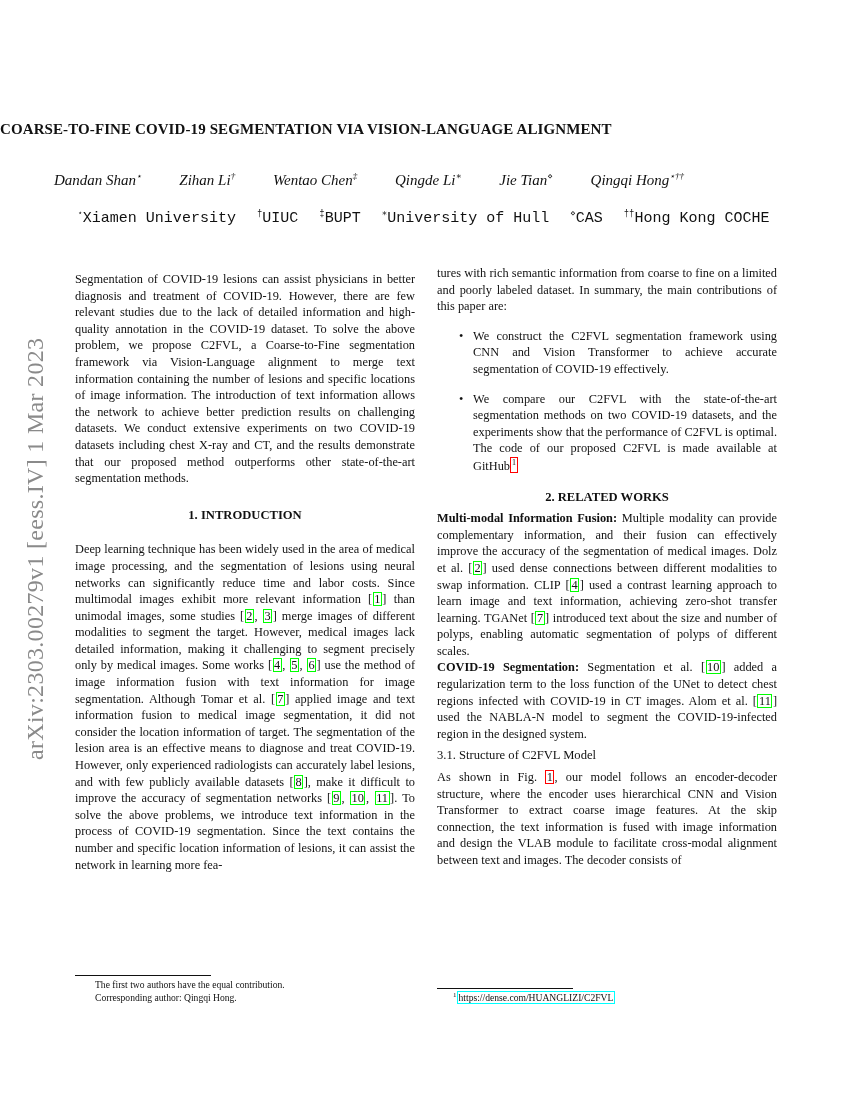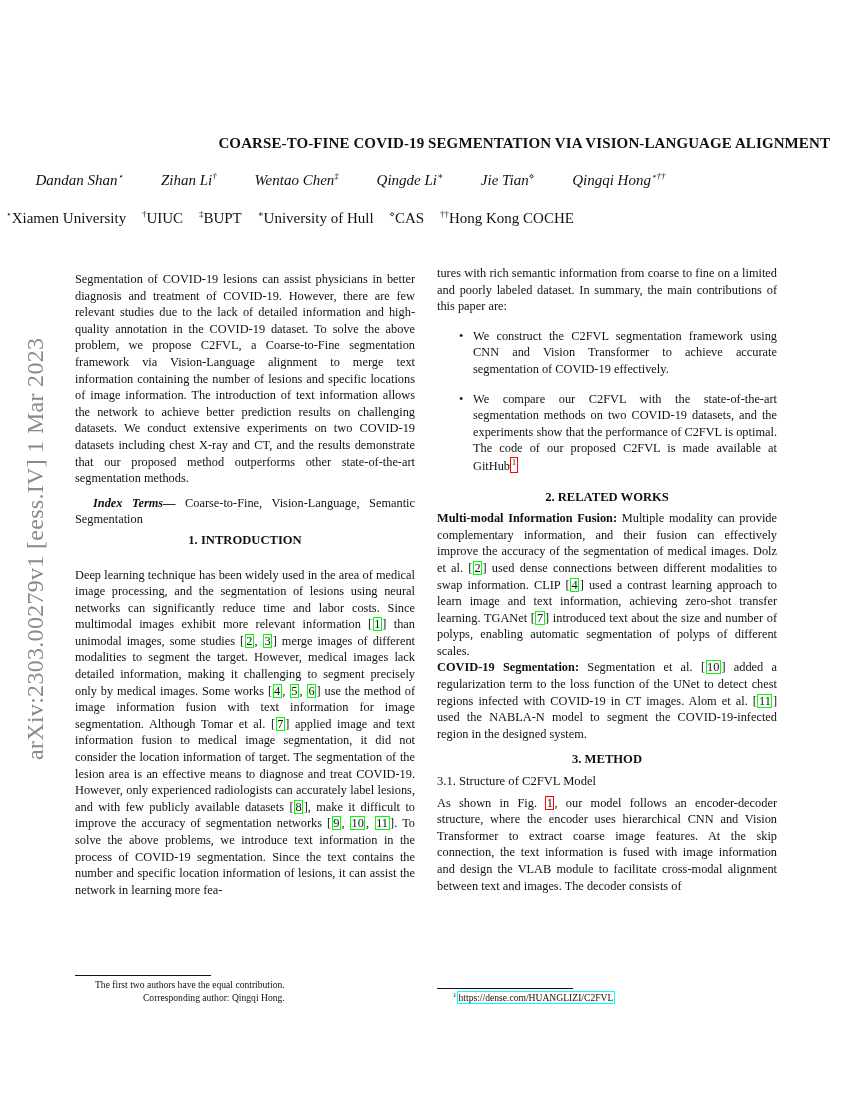--- a/index.html
+++ b/index.html
@@ -1,31 +1,31 @@
 <!DOCTYPE html>
 <html><head>
 <meta charset="utf-8">
 <style>
   html, body { margin: 0; padding: 0; background: #ffffff; }
   body {
     width: 850px; height: 1100px; position: relative; overflow: hidden;
     font-family: "Liberation Serif", "DejaVu Serif", serif; color: #111;
   }
   .title {
-    position: absolute; left: 0; width: 830px; top: 135px;
-    text-align: right; font-weight: bold; font-size: 15px; letter-spacing: 0.1px;
+    position: absolute; left: 0; width: 830px; top: 121px;
+    text-align: left; font-weight: bold; font-size: 15px; letter-spacing: 0.1px;
   }
   .authors {
     position: absolute; left: 0; width: 701px; top: 172px;
-    text-align: center; font-style: italic; font-size: 15px;
+    text-align: right; font-style: italic; font-size: 15px;
   }
   .authors span { margin: 0 17px; }
   .affils {
     position: absolute; left: 0; width: 847px; top: 210px;
-    font-size: 15px;
+    text-align: center; font-size: 15px; font-family: Liberation Mono, monospace;
   }
   .affils span { margin: 0 6px; }
   sup { font-size: 9px; vertical-align: super; line-height: 0; }
   .arxiv {
     position: absolute; left: 22px; top: 760px;
     transform-origin: left top; transform: rotate(-90deg);
     font-family: "Liberation Serif", "DejaVu Serif", serif;
     font-size: 24px; color: #8a8a8a; white-space: nowrap; width: 470px;
     letter-spacing: 0.3px;
   }
@@ -50,21 +50,21 @@
     display: inline-block; border: 1px solid #ff0000; line-height: 12px; padding: 0 0.5px;
   }
   .fnmark {
     display: inline-block; border: 1px solid #ff0000; font-size: 8px;
     line-height: 9px; padding: 0 1px; vertical-align: 5px; height: 14px;
   }
   ul.contrib { margin: 0; padding-left: 22px; list-style: none; }
   ul.contrib li { position: relative; text-align: justify; margin-bottom: 13px; padding-left: 14px; }
   ul.contrib li::before { content: "\2022"; position: absolute; left: 0; }
   .fn-rule { position: absolute; height: 1px; width: 136px; background: #111; }
-  .fn-text { position: absolute; font-size: 9.6px; line-height: 13px; text-align: right; }
+  .fn-text { position: absolute; font-size: 9.6px; line-height: 13px; }
   .fn-link { display: inline-block; border: 1px solid #00ffff; padding: 0 1px; line-height: 11px; }
 </style>
 </head>
 <body>
 
 <div class="arxiv">arXiv:2303.00279v1  [eess.IV]  1 Mar 2023</div>
 
 <div class="title">COARSE-TO-FINE COVID-19 SEGMENTATION VIA VISION-LANGUAGE ALIGNMENT</div>
 
 <div class="authors">
@@ -80,44 +80,42 @@
   <span><sup>⋆</sup><span style="margin:0">Xiamen University</span></span>
   <span><sup>†</sup><span style="margin:0">UIUC</span></span>
   <span><sup>‡</sup><span style="margin:0">BUPT</span></span>
   <span><sup>∗</sup><span style="margin:0">University of Hull</span></span>
   <span><sup>⋄</sup><span style="margin:0">CAS</span></span>
   <span><sup>††</sup><span style="margin:0">Hong Kong COCHE</span></span>
 </div>
 
 <div class="col col-left">
   <p class="p" style="margin-top:6px">Segmentation of COVID-19 lesions can assist physicians in better diagnosis and treatment of COVID-19. However, there are few relevant studies due to the lack of detailed information and high-quality annotation in the COVID-19 dataset. To solve the above problem, we propose C2FVL, a Coarse-to-Fine segmentation framework via Vision-Language alignment to merge text information containing the number of lesions and specific locations of image information. The introduction of text information allows the network to achieve better prediction results on challenging datasets. We conduct extensive experiments on two COVID-19 datasets including chest X-ray and CT, and the results demonstrate that our proposed method outperforms other state-of-the-art segmentation methods.</p>
-  <p class="p indent" style="margin-top:8px"><span class="bi">Index Terms—</span> <span>Coarse-to-Fine, Vision-Language, Semantic Segmentation</span></p>
 
-  <p class="sec-head" style="margin-top:4px">1.  INTRODUCTION</p>
+  <p class="sec-head" style="margin-top:20px">1.  INTRODUCTION</p>
   <p class="p" style="margin-top:18px"><span>Deep learning technique has been widely used in the area of medical image processing, and the segmentation of lesions using neural networks can significantly reduce time and labor costs.  Since multimodal images exhibit more relevant information </span>[<a class="cite">1</a>]<span> than unimodal images, some studies [</span><a class="cite">2</a>, <a class="cite">3</a><span>] merge images of different modalities to segment the target. However, medical images lack detailed information, making it challenging to segment precisely only by medical images. Some works [</span><a class="cite">4</a>, <a class="cite">5</a>, <a class="cite">6</a><span>] use the method of image information fusion with text information for image segmentation. Although Tomar et al.  </span>[<a class="cite">7</a>]<span> applied image and text information fusion to medical image segmentation, it did not consider the location information of target.  The segmentation of the lesion area is an effective means to diagnose and treat COVID-19. However, only experienced radiologists can accurately label lesions, and with few publicly available datasets </span>[<a class="cite">8</a>]<span>, make it difficult to improve the accuracy of segmentation networks [</span><a class="cite">9</a>, <a class="cite">10</a>, <a class="cite">11</a><span id="intro-tail">].  To solve the above problems, we introduce text information in the process of COVID-19 segmentation. Since the text contains the number and specific location information of lesions, it can assist the network in learning more fea-</span></p>
 </div>
 
 <div class="fn-rule" style="left:75px; top:975px;"></div>
 <div class="fn-text" style="left:95px; top:978px;">
   <div>The first two authors have the equal contribution.</div>
   <div>Corresponding author: Qingqi Hong.</div>
 </div>
 
 <div class="col col-right">
   <p class="p" id="intro-continued">tures with rich semantic information from coarse to fine on a limited and poorly labeled dataset.  In summary, the main contributions of this paper are:</p>
   <ul class="contrib" style="margin-top:13px">
     <li>We construct the C2FVL segmentation framework using CNN and Vision Transformer to achieve accurate segmentation of COVID-19 effectively.</li>
     <li><span>We compare our C2FVL with the state-of-the-art segmentation methods on two COVID-19 datasets, and the experiments show that the performance of C2FVL is optimal.  The code of our proposed C2FVL is made available at GitHub</span><a class="fnmark">1</a></li>
   </ul>
 
   <p class="sec-head" style="margin-top:14px">2.  RELATED WORKS</p>
   <p class="p" style="margin-top:5px"><span class="bold">Multi-modal Information Fusion:</span><span> Multiple modality can provide complementary information, and their fusion can effectively improve the accuracy of the segmentation of medical images. Dolz et al. </span>[<a class="cite">2</a>]<span> used dense connections between different modalities to swap information. CLIP </span>[<a class="cite">4</a>]<span> used a contrast learning approach to learn image and text information, achieving zero-shot transfer learning. TGANet </span>[<a class="cite">7</a>]<span> introduced text about the size and number of polyps, enabling automatic segmentation of polyps of different scales.</span></p>
   <p class="p"><span class="bold">COVID-19 Segmentation:</span><span> Segmentation et al. </span>[<a class="cite">10</a>]<span> added a regularization term to the loss function of the UNet to detect chest regions infected with COVID-19 in CT images.  Alom et al. </span>[<a class="cite">11</a>]<span> used the NABLA-N model to segment the COVID-19-infected region in the designed system.</span></p>
 
-  <p class="sec-head" style="margin-top:9px">3.  METHOD</p>
   <p class="sub-head" style="margin-top:5px">3.1.  Structure of C2FVL Model</p>
   <p class="p" style="margin-top:5px"><span>As shown in Fig. </span><a class="cite-red">1</a><span>, our model follows an encoder-decoder structure, where the encoder uses hierarchical CNN and Vision Transformer to extract coarse image features. At the skip connection, the text information is fused with image information and design the VLAB module to facilitate cross-modal alignment between text and images. The decoder consists of</span></p>
 </div>
 
 <div class="fn-rule" style="left:437px; top:988px;"></div>
 <div class="fn-text" style="left:453px; top:991px;">
   <sup style="font-size:7px">1</sup><a class="fn-link">https://dense.com/HUANGLIZI/C2FVL</a>
 </div>
 
 </body></html>

